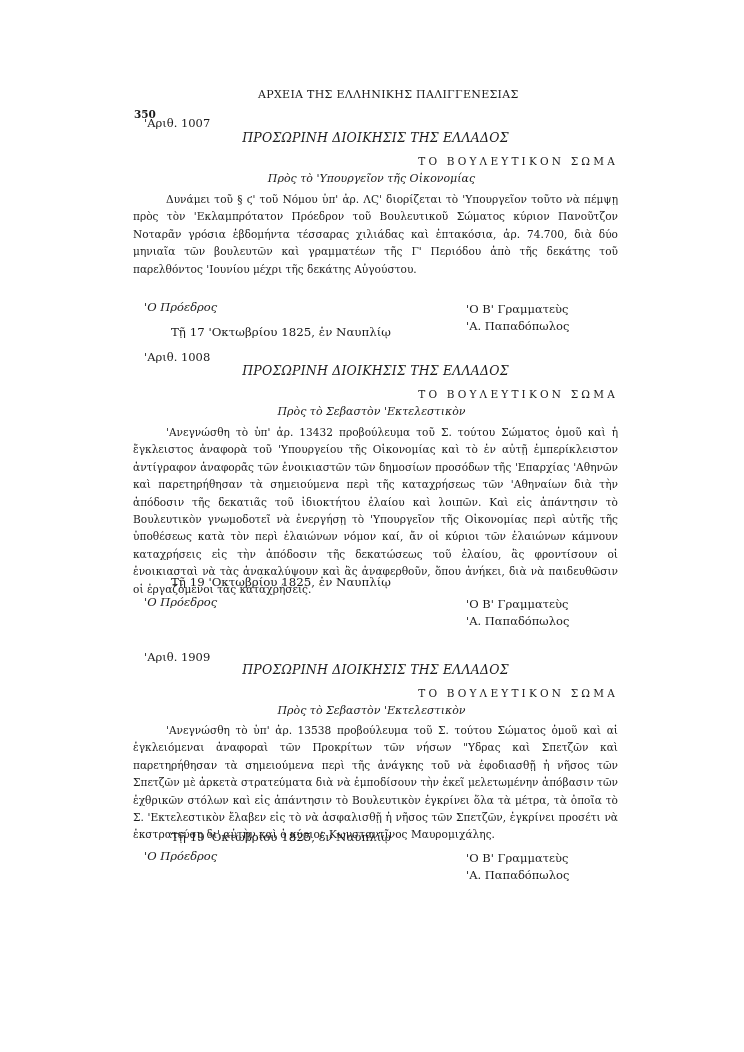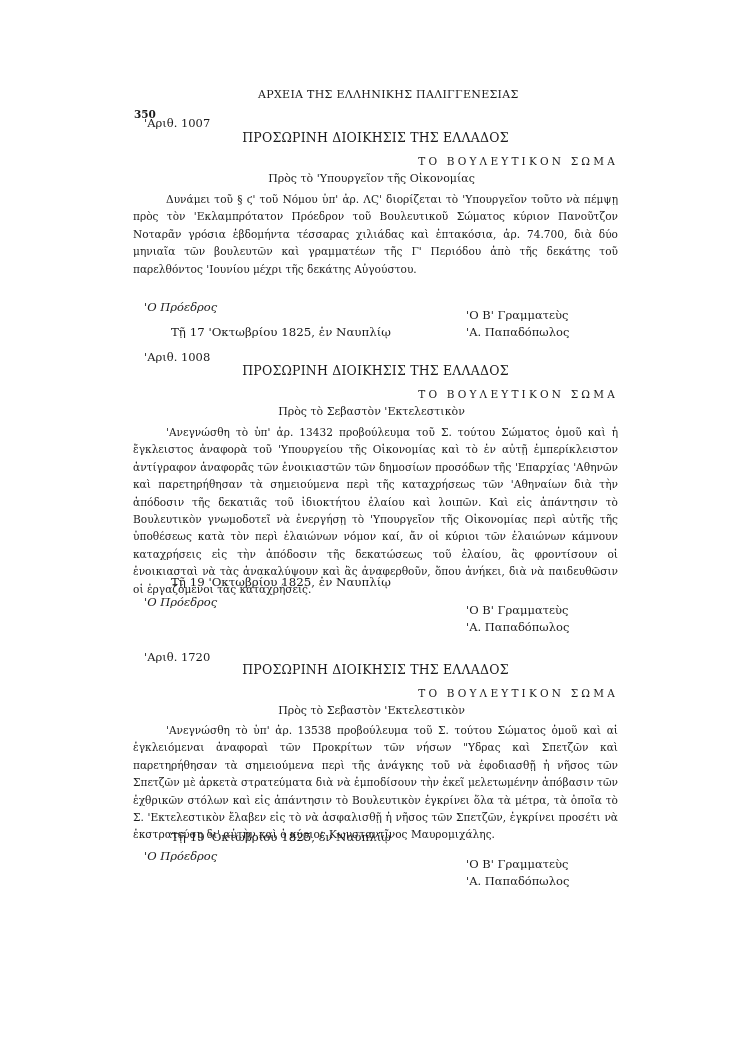--- a/index.html
+++ b/index.html
@@ -7,30 +7,30 @@
       width: 744px; height: 1052px; position: relative; overflow: hidden;
       font-family: "DejaVu Serif", "Liberation Serif", serif;
       color: #1a1a1a;
     }
     .page-header { position: absolute; top: 88px; left: 133px; width: 485px; height: 16px; }
     .page-number { position: absolute; left: 1px; top: 0; font-size: 10.5px; font-weight: bold; margin-top: 20px; }
     .running-title { position: absolute; left: 125px; top: 0; font-size: 11px; letter-spacing: 0.3px; }
 
     .entry { position: absolute; left: 133px; width: 485px; }
     .entry-num { position: absolute; left: 11px; top: 0; font-size: 11.5px; }
-    .gov-title { position: absolute; left: 0; right: 0; text-align: center; font-size: 12.5px; letter-spacing: 0.2px; }
+    .gov-title { position: absolute; left: 0; right: 0; text-align: center; font-size: 12.5px; letter-spacing: 0.2px; font-style: italic; }
     .body-title { position: absolute; left: 0; right: 0; text-align: right; font-size: 10.5px; letter-spacing: 3.2px; }
-    .addressee { position: absolute; left: 0; right: 8px; text-align: center; font-size: 11px; }
+    .addressee { position: absolute; left: 0; right: 8px; text-align: center; font-size: 11px; font-style: italic; }
     .body-text {
       position: absolute; left: 0; width: 485px; font-size: 10.6px; line-height: 17.4px;
       text-align: justify; text-indent: 33px; margin: 0;
     }
     .date-line { position: absolute; left: 38px; font-size: 11.8px; }
     .sig-left { position: absolute; left: 11px; font-size: 11.5px; font-style: italic; }
-    .sig-right { position: absolute; left: 333px; font-size: 11.5px; line-height: 17px; margin-top: 6px; }
+    .sig-right { position: absolute; left: 333px; font-size: 11.5px; line-height: 17px; }
     .sig-right div { white-space: nowrap; }
   </style>
 </head>
 <body>
 
 <div class="page-header">
   <span class="page-number">350</span>
   <span class="running-title">ΑΡΧΕΙΑ ΤΗΣ ΕΛΛΗΝΙΚΗΣ ΠΑΛΙΓΓΕΝΕΣΙΑΣ</span>
 </div>
 
@@ -56,21 +56,21 @@
   <p class="body-text" style="top:74px;">'Ανεγνώσθη τὸ ὑπ' ἀρ. 13432 προβούλευμα τοῦ Σ. τούτου Σώματος ὁμοῦ καὶ ἡ ἔγκλειστος ἀναφορὰ τοῦ 'Υπουργείου τῆς Οἰκονομίας καὶ τὸ ἐν αὐτῇ ἐμπερίκλειστον ἀντίγραφον ἀναφορᾶς τῶν ἐνοικιαστῶν τῶν δημοσίων προσόδων τῆς 'Επαρχίας 'Αθηνῶν καὶ παρετηρήθησαν τὰ σημειούμενα περὶ τῆς καταχρήσεως τῶν 'Αθηναίων διὰ τὴν ἀπόδοσιν τῆς δεκατιᾶς τοῦ ἰδιοκτήτου ἐλαίου καὶ λοιπῶν. Καὶ εἰς ἀπάντησιν τὸ Βουλευτικὸν γνωμοδοτεῖ νὰ ἐνεργήσῃ τὸ 'Υπουργεῖον τῆς Οἰκονομίας περὶ αὐτῆς τῆς ὑποθέσεως κατὰ τὸν περὶ ἐλαιώνων νόμον καί, ἄν οἱ κύριοι τῶν ἐλαιώνων κάμνουν καταχρήσεις εἰς τὴν ἀπόδοσιν τῆς δεκατώσεως τοῦ ἐλαίου, ἃς φροντίσουν οἱ ἐνοικιασταὶ νὰ τὰς ἀνακαλύψουν καὶ ἃς ἀναφερθοῦν, ὅπου ἀνήκει, διὰ νὰ παιδευθῶσιν οἱ ἐργαζόμενοι τὰς καταχρήσεις.</p>
   <div class="date-line" style="top:225px;">Τῇ 19 'Οκτωβρίου 1825, ἐν Ναυπλίῳ</div>
   <div class="sig-left" style="top:245px;">'Ο Πρόεδρος</div>
   <div class="sig-right" style="top:246px;">
     <div>'Ο Β' Γραμματεὺς</div>
     <div>'Α. Παπαδόπωλος</div>
   </div>
 </section>
 
 <section class="entry" style="top:650px;">
-  <div class="entry-num">'Αριθ. 1720</div>
+  <div class="entry-num">'Αριθ. 1909</div>
   <div class="gov-title" style="top:12px;">ΠΡΟΣΩΡΙΝΗ ΔΙΟΙΚΗΣΙΣ ΤΗΣ ΕΛΛΑΔΟΣ</div>
   <div class="body-title" style="top:37px;">ΤΟ ΒΟΥΛΕΥΤΙΚΟΝ ΣΩΜΑ</div>
   <div class="addressee" style="top:54px;">Πρὸς τὸ Σεβαστὸν 'Εκτελεστικὸν</div>
   <p class="body-text" style="top:72px;">'Ανεγνώσθη τὸ ὑπ' ἀρ. 13538 προβούλευμα τοῦ Σ. τούτου Σώματος ὁμοῦ καὶ αἱ ἐγκλειόμεναι ἀναφοραὶ τῶν Προκρίτων τῶν νήσων "Υδρας καὶ Σπετζῶν καὶ παρετηρήθησαν τὰ σημειούμενα περὶ τῆς ἀνάγκης τοῦ νὰ ἐφοδιασθῇ ἡ νῆσος τῶν Σπετζῶν μὲ ἀρκετὰ στρατεύματα διὰ νὰ ἐμποδίσουν τὴν ἐκεῖ μελετωμένην ἀπόβασιν τῶν ἐχθρικῶν στόλων καὶ εἰς ἀπάντησιν τὸ Βουλευτικὸν ἐγκρίνει ὅλα τὰ μέτρα, τὰ ὁποῖα τὸ Σ. 'Εκτελεστικὸν ἔλαβεν εἰς τὸ νὰ ἀσφαλισθῇ ἡ νῆσος τῶν Σπετζῶν, ἐγκρίνει προσέτι νὰ ἐκστρατεύσῃ δι' αὐτὴν καὶ ὁ κύριος Κωνσταντῖνος Μαυρομιχάλης.</p>
   <div class="date-line" style="top:180px;">Τῇ 19 'Οκτωβρίου 1825, ἐν Ναυπλίῳ</div>
   <div class="sig-left" style="top:199px;">'Ο Πρόεδρος</div>
   <div class="sig-right" style="top:200px;">
     <div>'Ο Β' Γραμματεὺς</div>
     <div>'Α. Παπαδόπωλος</div>
   </div>

